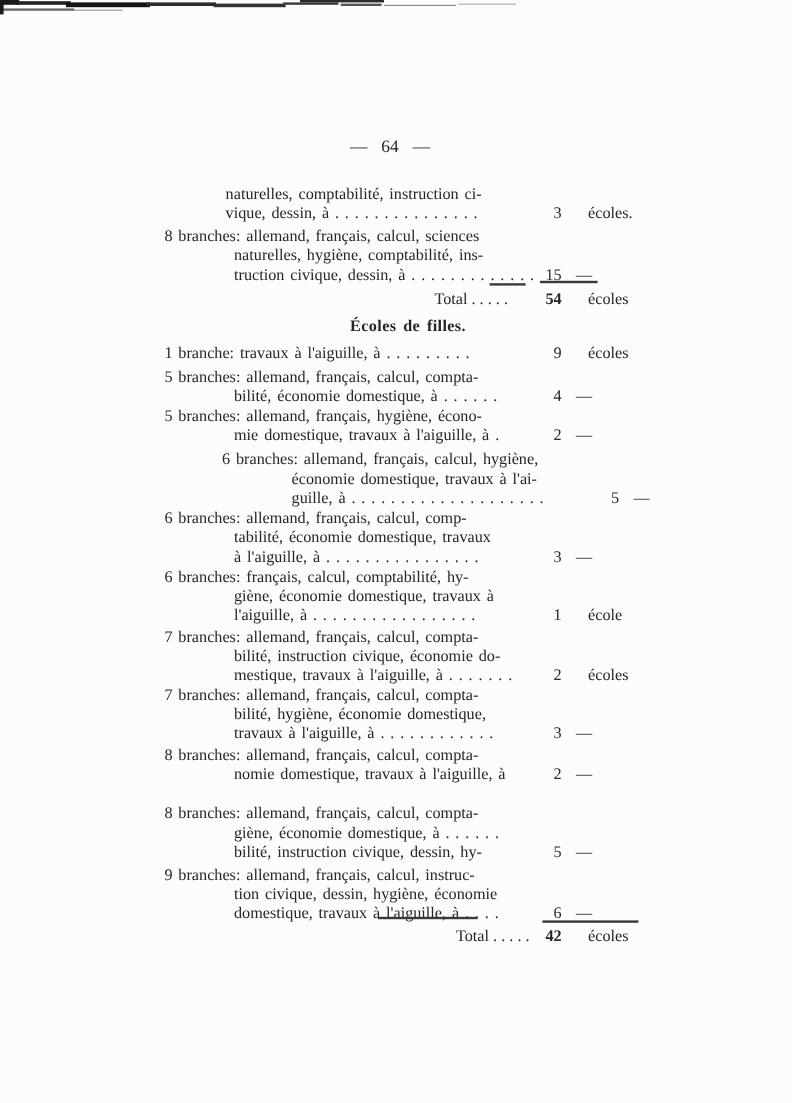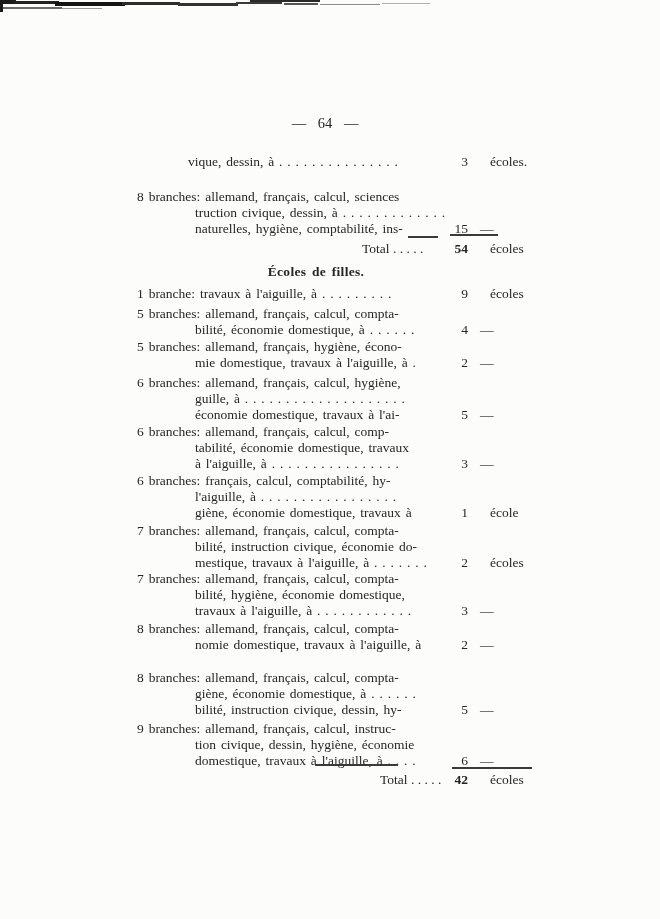--- a/index.html
+++ b/index.html
@@ -28,21 +28,21 @@
   .val .unit { margin-left:22px; }
   .val .unit.dash { margin-left:12px; }
   .total-row {
     position:absolute; left:137px; width:400px; height:16px;
     font-size:13.5px; line-height:16px;
   }
   .total-row .tlabel { position:absolute; white-space:nowrap; }
   .total-row .val { bottom:auto; top:0; }
   .total-row .num { font-weight:bold; }
   .heading {
-    position:absolute; top:264px; left:156px; width:320px;
+    position:absolute; top:264px; left:180px; width:320px;
     text-align:center; font-size:13.5px; font-weight:bold;
     letter-spacing:0.3px; word-spacing:2px;
   }
   .rule { position:absolute; background:#3a3a3a; height:2px; }
   .artifact { position:absolute; }
   .artifact div { position:absolute; }
 </style>
 </head>
 <body>
 
@@ -60,28 +60,29 @@
     <div style="left:320px;top:4px;width:60px;height:1px;background:#8a8a8a;"></div>
     <div style="left:382px;top:3px;width:48px;height:1px;background:#b0b0b0;"></div>
     <div style="left:0;top:7px;width:62px;height:2px;background:#6a6a6a;"></div>
     <div style="left:62px;top:8px;width:40px;height:1px;background:#9a9a9a;"></div>
     <div style="left:0;top:0;width:3px;height:12px;background:#1a1a1a;"></div>
   </div>
 
   <div class="pagenum">— 64 —</div>
 
   <div class="entry cont-all" style="top:154px;">
+    <div class="ln">naturelles, comptabilité, instruction ci-</div>
     <div class="ln">vique, dessin, à . . . . . . . . . . . . . . .</div>
     <span class="val"><span class="num">3</span><span class="unit">écoles.</span></span>
   </div>
 
   <div class="entry" style="top:189px;">
     <div class="ln">8 branches: allemand, français, calcul, sciences</div>
+    <div class="ln cont">naturelles, hygiène, comptabilité, ins-</div>
     <div class="ln cont">truction civique, dessin, à . . . . . . . . . . . . .</div>
-    <div class="ln cont">naturelles, hygiène, comptabilité, ins-</div>
     <span class="val"><span class="num">15</span><span class="unit dash">—</span></span>
   </div>
 
   <div class="rule" style="left:408px;top:236px;width:30px;"></div>
   <div class="rule" style="left:450px;top:234px;width:48px;"></div>
 
   <div class="total-row" style="top:241px;">
     <span class="tlabel" style="left:225px;">Total . . . . .</span>
     <span class="val"><span class="num">54</span><span class="unit">écoles</span></span>
   </div>
@@ -98,38 +99,38 @@
     <div class="ln cont">bilité, économie domestique, à  . . . . . .</div>
     <span class="val"><span class="num">4</span><span class="unit dash">—</span></span>
   </div>
 
   <div class="entry" style="top:339px;">
     <div class="ln">5 branches: allemand, français, hygiène, écono-</div>
     <div class="ln cont">mie domestique, travaux à l'aiguille, à .</div>
     <span class="val"><span class="num">2</span><span class="unit dash">—</span></span>
   </div>
 
-  <div class="entry" style="top:375px;">
+  <div class="entry" style="top:375px;margin-left:48px;">
     <div class="ln">6 branches: allemand, français, calcul, hygiène,</div>
+    <div class="ln cont">économie domestique, travaux à l'ai-</div>
     <div class="ln cont">guille, à . . . . . . . . . . . . . . . . . . . .</div>
-    <div class="ln cont">économie domestique, travaux à l'ai-</div>
     <span class="val"><span class="num">5</span><span class="unit dash">—</span></span>
   </div>
 
   <div class="entry" style="top:424px;">
     <div class="ln">6 branches: allemand, français, calcul, comp-</div>
     <div class="ln cont">tabilité, économie domestique, travaux</div>
     <div class="ln cont">à l'aiguille, à  . . . . . . . . . . . . . . . .</div>
     <span class="val"><span class="num">3</span><span class="unit dash">—</span></span>
   </div>
 
   <div class="entry" style="top:473px;">
     <div class="ln">6 branches: français, calcul, comptabilité, hy-</div>
+    <div class="ln cont">giène, économie domestique, travaux à</div>
     <div class="ln cont">l'aiguille, à  . . . . . . . . . . . . . . . . .</div>
-    <div class="ln cont">giène, économie domestique, travaux à</div>
     <span class="val"><span class="num">1</span><span class="unit">école</span></span>
   </div>
 
   <div class="entry" style="top:523px;">
     <div class="ln">7 branches: allemand, français, calcul, compta-</div>
     <div class="ln cont">bilité, instruction civique, économie do-</div>
     <div class="ln cont">mestique, travaux à l'aiguille, à . . . . . . .</div>
     <span class="val"><span class="num">2</span><span class="unit">écoles</span></span>
   </div>
 

